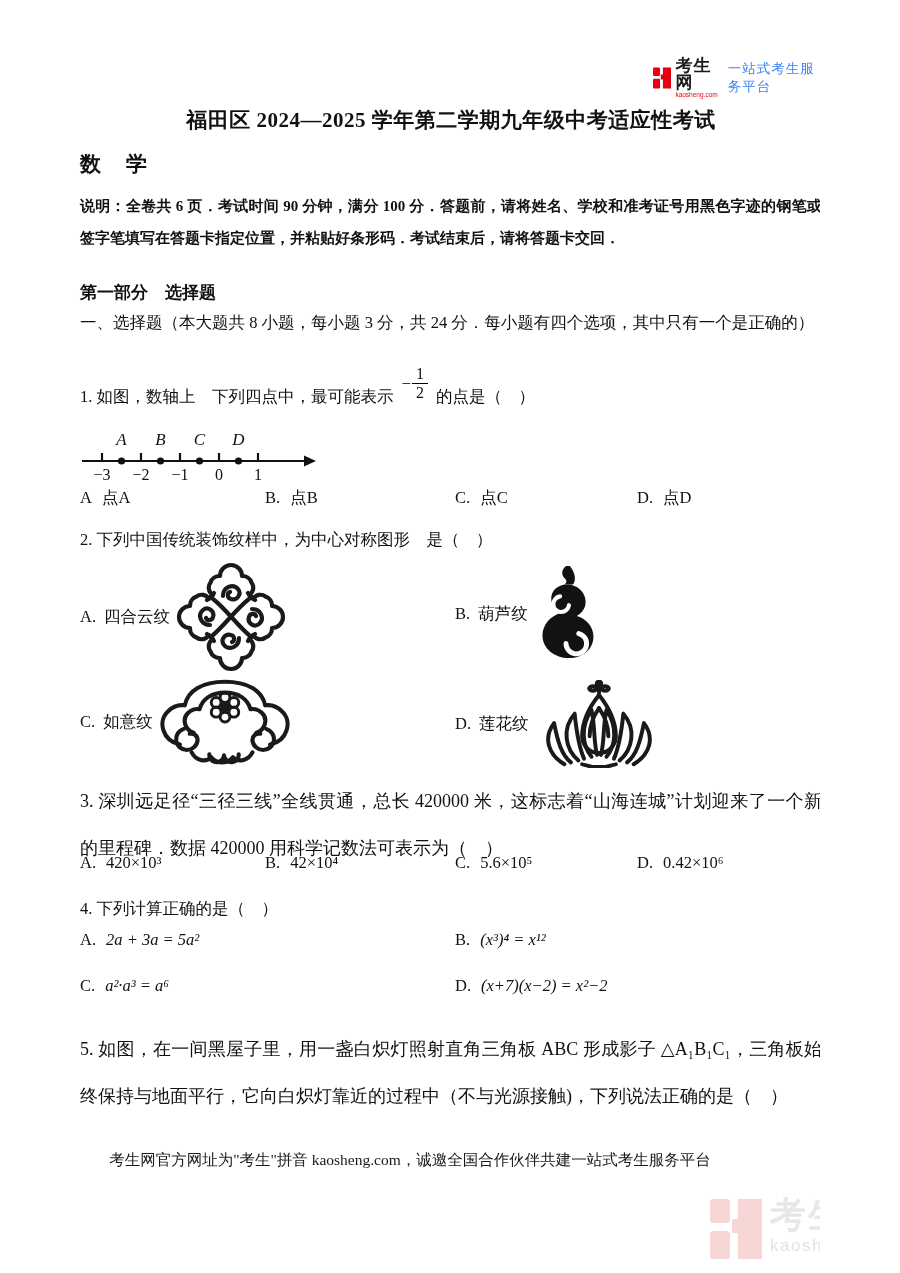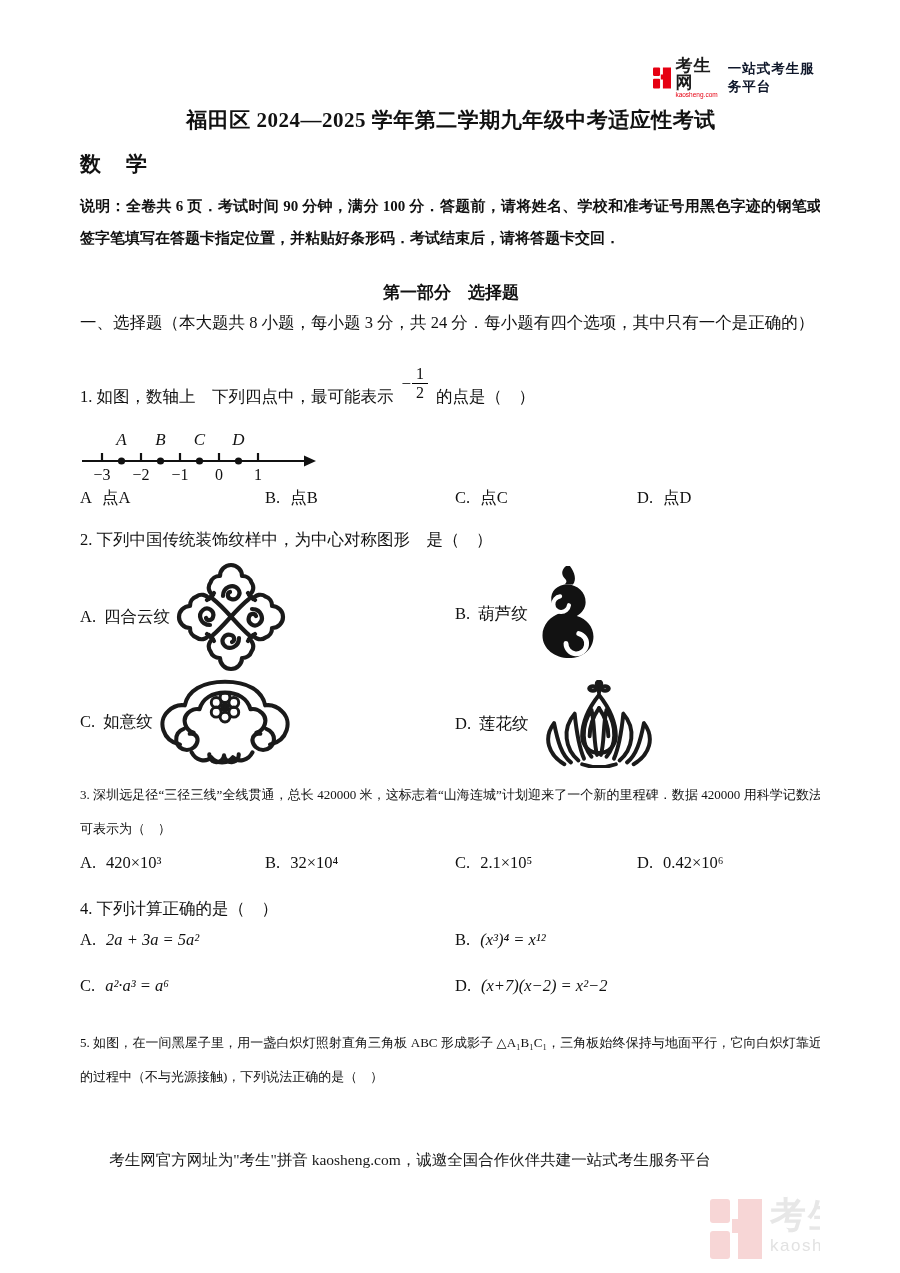--- a/index.html
+++ b/index.html
@@ -6,30 +6,30 @@
   html,body{background:#ffffff}
   body{font-family:"Liberation Serif","DejaVu Serif",serif;color:#111}
   .page{position:relative;width:820px;height:1273px;background:#fff;overflow:hidden}
   .content{position:absolute;left:80px;top:0;width:742px;height:100%}
 
   
   .logo{position:absolute;left:653px;top:57px;display:flex;align-items:center}
   .logo-txt{margin-left:4px;line-height:1}
   .logo-name{font-family:"Liberation Sans","DejaVu Sans",sans-serif;font-weight:bold;font-size:17px;color:#1a1a1a;letter-spacing:1px;display:block}
   .logo-domain{font-family:"Liberation Sans","DejaVu Sans",sans-serif;font-size:6.5px;color:#e60012;display:block;margin-top:1px}
-  .logo-tagline{font-family:"Liberation Sans","DejaVu Sans",sans-serif;font-weight:bold;font-size:13.5px;color:#0f172a;margin-left:10px;letter-spacing:1px}
+  .logo-tagline{font-family:"Liberation Sans","DejaVu Sans",sans-serif;font-weight:normal;font-size:13.5px;color:#3b82f6;margin-left:10px;letter-spacing:1px}
 
   .title{position:absolute;top:106px;width:100%;text-align:center;font-weight:bold;font-size:21px;letter-spacing:.5px}
   .subject{position:absolute;top:150px;width:100%;text-align:left;font-weight:bold;font-size:21px;letter-spacing:2px}
   .instructions{position:absolute;top:190px;width:100%;font-weight:bold;font-size:15px;line-height:2.15;text-align:justify}
-  .part-heading{position:absolute;top:281px;width:100%;text-align:center;font-weight:bold;font-size:17px}
+  .part-heading{position:absolute;top:281px;width:100%;text-align:left;font-weight:bold;font-size:17px}
   .part-intro{position:absolute;top:307px;width:100%;font-weight:normal;font-size:16.5px;line-height:1.95;text-align:justify}
 
   .qtext{font-size:16.5px;line-height:1.55}
-  .qtext-wide{font-size:13px;line-height:2.6;text-align:justify}
+  .qtext-wide{font-size:18px;line-height:2.6;text-align:justify}
 
   .q1-line{position:absolute;top:378px;width:100%}
   .frac-wrap{display:inline-flex;align-items:center;margin:0 8px;transform:translateY(-13px)}
   .frac-sign{font-size:17px;margin-right:1px}
   .frac{display:inline-flex;flex-direction:column;align-items:center;font-size:16px;line-height:1.15}
   .frac-num{display:block;border-bottom:1.5px solid #000;padding:0 4px}
   .frac-den{display:block}
 
   .q1-figure{position:absolute;top:430px;left:0}
   .nl-line,.nl-tick{stroke:#111;stroke-width:2.2;fill:none}
@@ -236,25 +236,25 @@
     </div>
 
     <div class="q3-text qtext-wide">3. 深圳远足径“三径三线”全线贯通，总长 420000 米，这标志着“山海连城”计划迎来了一个新的里程碑．数据 420000 用科学记数法可表示为（　）</div>
     <div class="opt-row q3-options">
       <span class="opt">
           <span class="opt-key">A.</span>
           <span class="math">420×10³</span>
         </span>
       <span class="opt">
           <span class="opt-key">B.</span>
-          <span class="math">32×10⁴</span>
+          <span class="math">42×10⁴</span>
         </span>
       <span class="opt">
           <span class="opt-key">C.</span>
-          <span class="math">2.1×10⁵</span>
+          <span class="math">5.6×10⁵</span>
         </span>
       <span class="opt">
           <span class="opt-key">D.</span>
           <span class="math">0.42×10⁶</span>
         </span>
     </div>
 
     <div class="q4-text qtext">4. 下列计算正确的是（　）</div>
     <div class="q4-grid">
       <span class="opt">

